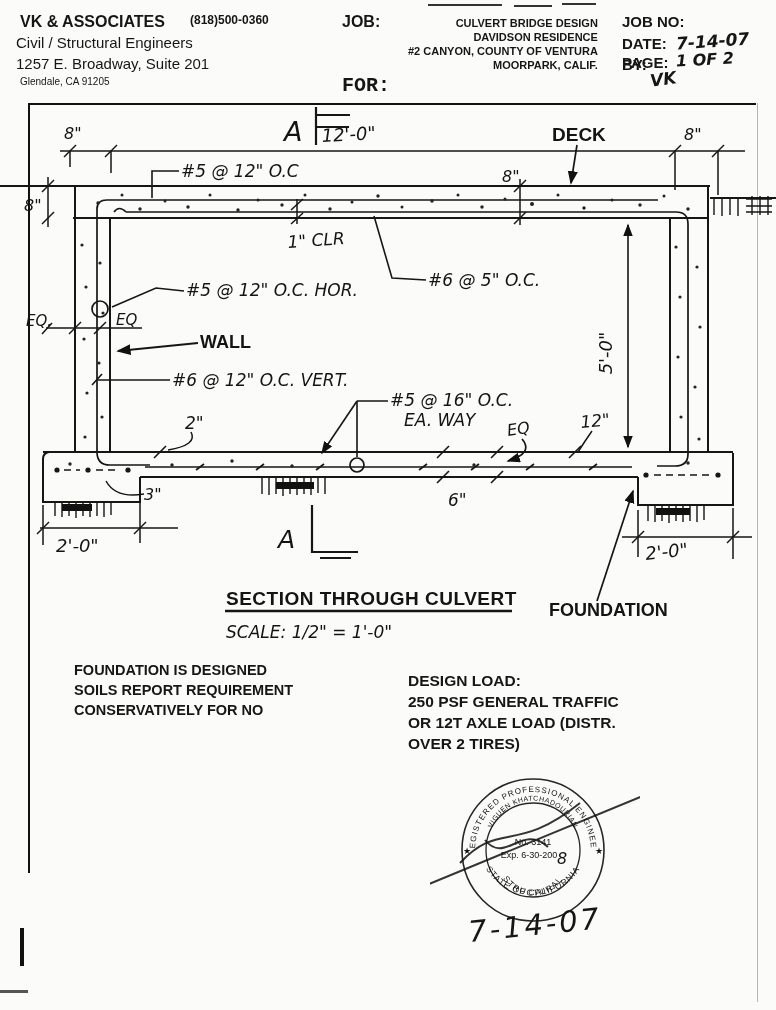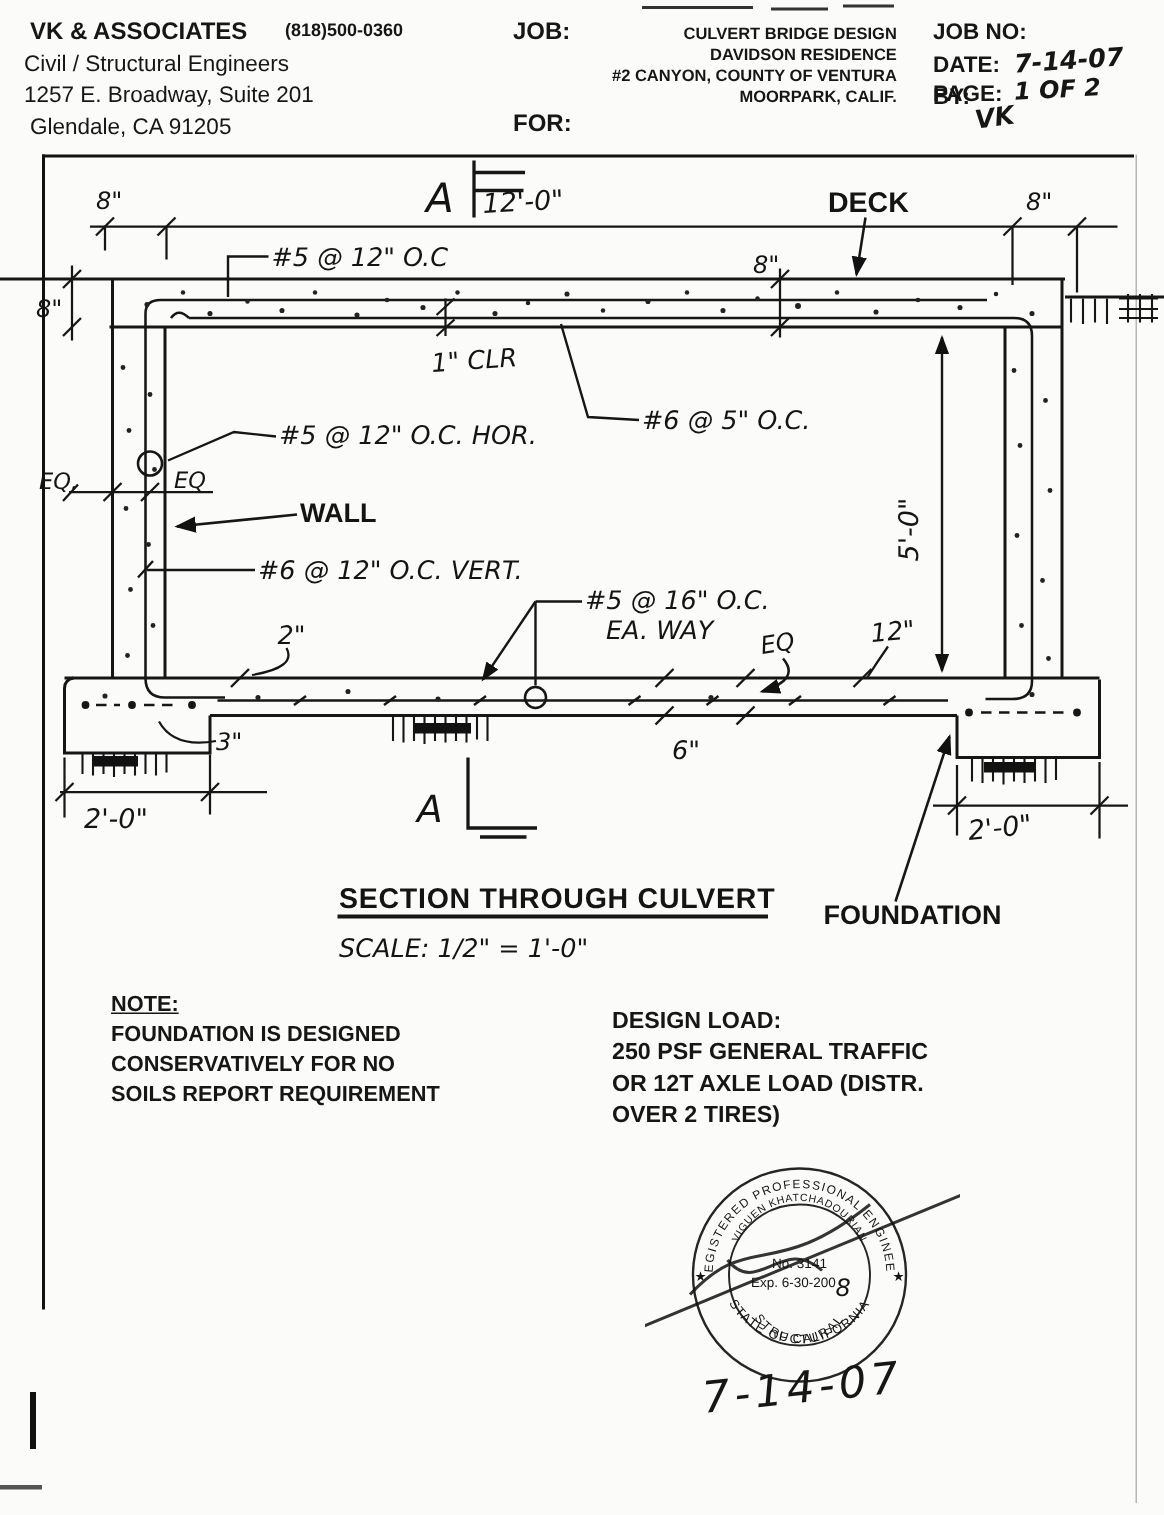--- a/index.html
+++ b/index.html
@@ -24,24 +24,24 @@
     <div class="dash"></div>
   </div>
 <div class="abs" style="left:562px;top:3px;width:34px;">
     <div class="dash"></div>
   </div>
 
 <div class="abs b" style="left:20px;top:13px;font-size:16px;">VK &amp; ASSOCIATES</div>
 <div class="abs b" style="left:190px;top:13px;font-size:12px;">(818)500-0360</div>
 <div class="abs" style="left:16px;top:34px;font-size:15px;">Civil / Structural Engineers</div>
 <div class="abs" style="left:16px;top:55px;font-size:15px;">1257 E. Broadway, Suite 201</div>
-<div class="abs" style="left:20px;top:76px;font-size:15px;">Glendale, CA 91205</div>
+<div class="abs" style="left:20px;top:76px;font-size:10px;">Glendale, CA 91205</div>
 
 <div class="abs b" style="left:342px;top:13px;font-size:16px;">JOB:</div>
-<div class="abs b" style="left:342px;top:74px;font-size:16px;">FOR:</div>
+<div class="abs b" style="left:342px;top:74px;font-size:20px;font-family:Liberation Mono, monospace;">FOR:</div>
 
 <div class="abs b" style="left:408px;top:16px;font-size:11px;line-height:14px;text-align:right;">
   <div>CULVERT BRIDGE DESIGN</div>
   <div>DAVIDSON RESIDENCE</div>
   <div>#2 CANYON, COUNTY OF VENTURA</div>
   <div>MOORPARK,  CALIF.</div>
 </div>
 
 <div class="abs b" style="left:622px;top:13px;font-size:15px;">JOB NO:</div>
 <div class="abs b" style="left:622px;top:35px;font-size:15px;">DATE:</div>
@@ -282,24 +282,23 @@
 
   <text class="lbl" x="549" y="521" font-size="18">FOUNDATION</text>
   <line x1="597" y1="506" x2="633" y2="396" stroke="#161616" stroke-width="1.7" marker-end="url(#ah)"></line>
 
   <text class="lbl" x="226" y="510" font-size="19" letter-spacing="0.5">SECTION THROUGH CULVERT</text>
   <path d="M225,516 H512" stroke="#161616" stroke-width="2.6"></path>
   <text class="hwt" x="226" y="543" font-size="17">SCALE: 1/2" = 1'-0"</text>
 </svg>
 
 <div class="abs b" style="left:74px;top:660px;font-size:14.5px;line-height:20px;">
-  <div style="text-decoration:underline;">NOTE:</div>
   <div>FOUNDATION IS DESIGNED</div>
+  <div>SOILS REPORT REQUIREMENT</div>
   <div>CONSERVATIVELY FOR NO</div>
-  <div>SOILS REPORT REQUIREMENT</div>
 </div>
 
 <div class="abs b" style="left:408px;top:670px;font-size:15.5px;line-height:21px;">
   <div style="">DESIGN LOAD:</div>
   <div>250 PSF GENERAL TRAFFIC</div>
   <div>OR 12T AXLE LOAD  (DISTR.</div>
   <div>OVER 2 TIRES)</div>
 </div>
 
 <svg class="abs" style="left:430px;top:765px;" width="210" height="200" viewBox="0 0 210 200">

